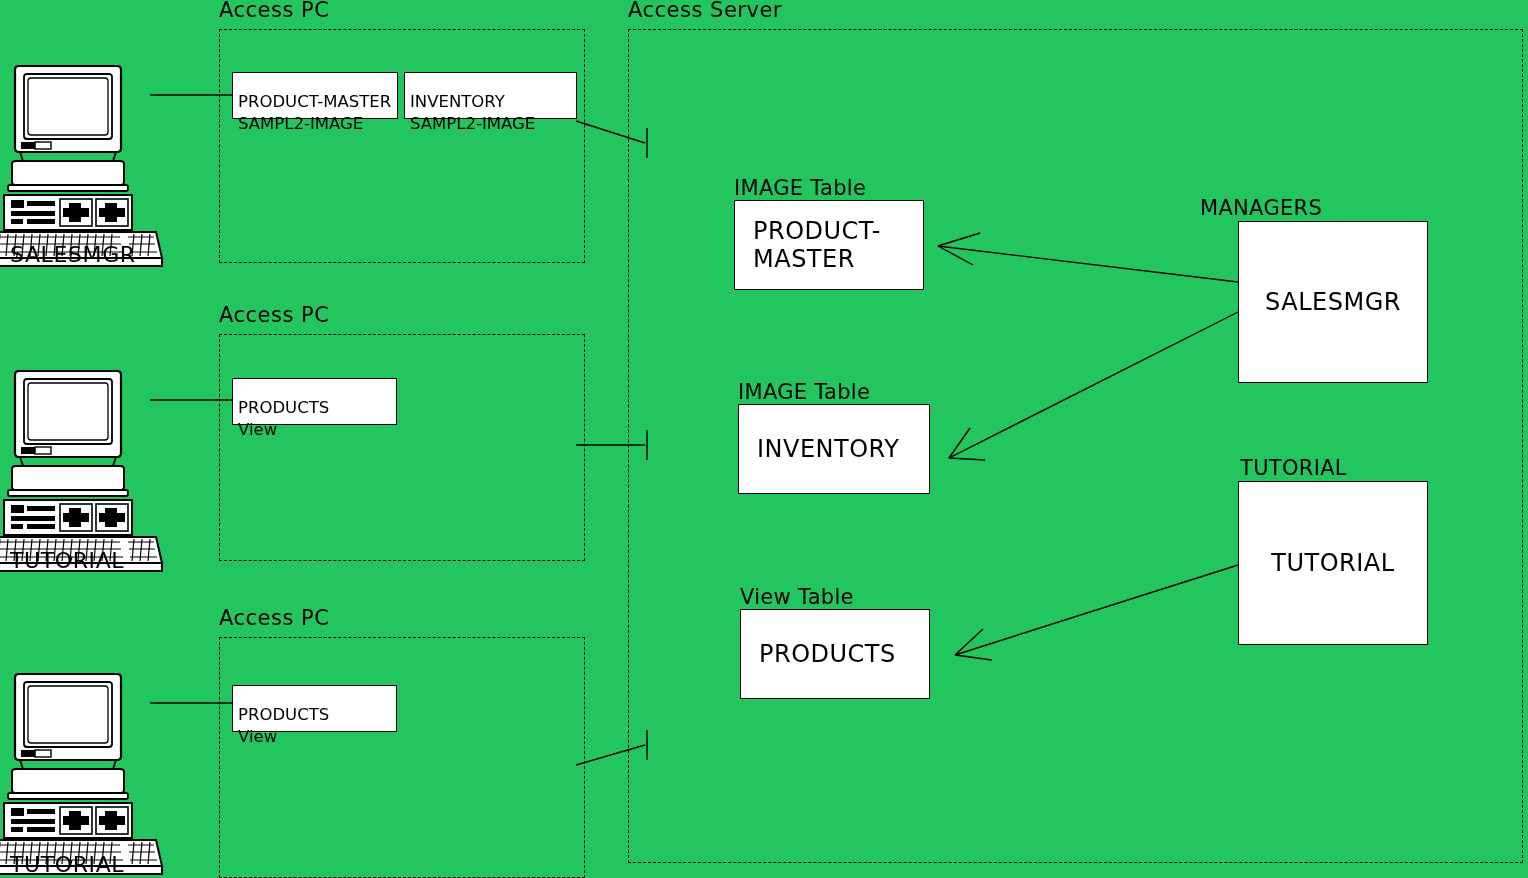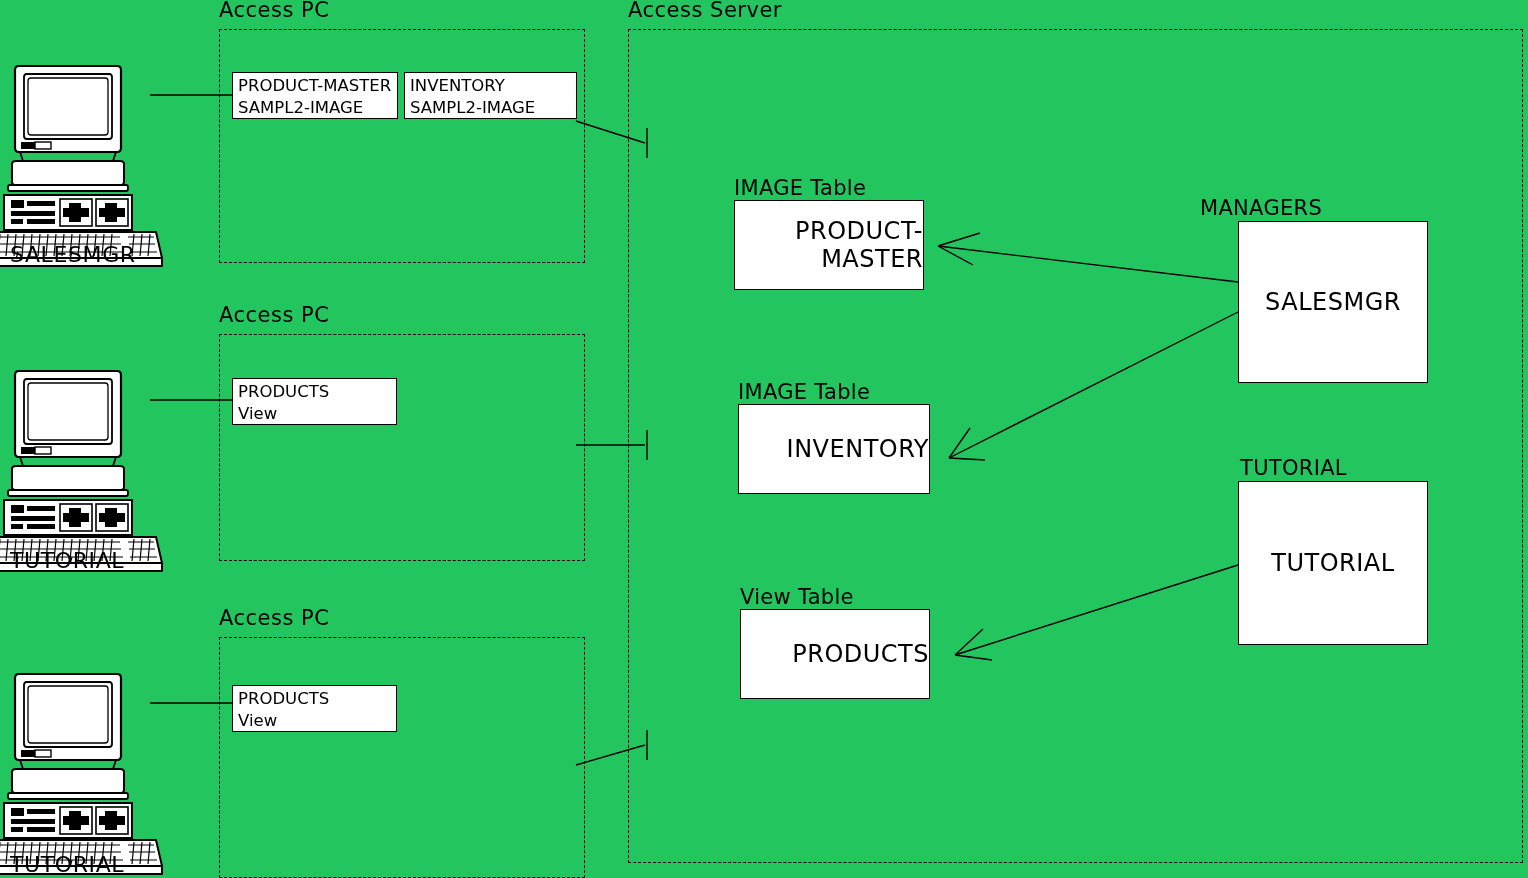--- a/index.html
+++ b/index.html
@@ -9,25 +9,25 @@
 
   
   .region{position:absolute;border:1px dashed #000;box-sizing:border-box;background:transparent;}
   .region-label{position:absolute;font-size:21px;letter-spacing:.5px;white-space:nowrap;color:#000;}
 
   
   .sbox{position:absolute;border:1px solid #000;box-sizing:border-box;background:#fff;}
   .sbox .l1,.sbox .l2{display:block;white-space:nowrap;}
 
   
-  .infobox{padding:2px 4px 3px 5px;font-size:16.5px;line-height:1.32;}
+  .infobox{padding:18px 4px 3px 5px;font-size:16.5px;line-height:1.32;}
 
   
-  .tablebox{display:flex;flex-direction:column;align-items:flex-end;justify-content:center;
-            font-size:24px;line-height:1.18;letter-spacing:.5px;}
+  .tablebox{display:flex;flex-direction:column;align-items:flex-start;justify-content:center;
+            font-size:24px;line-height:1.18;letter-spacing:.5px;padding-left:18px;}
   .tablebox.wrap2{justify-content:center;}
   .boxcap{position:absolute;font-size:21px;white-space:nowrap;letter-spacing:.3px;}
 
   
   .mgrbox{display:flex;align-items:center;justify-content:center;font-size:24px;letter-spacing:.5px;}
 
   
   .termlabel{position:absolute;font-size:22px;letter-spacing:.6px;white-space:nowrap;}
 </style>
 </head>

